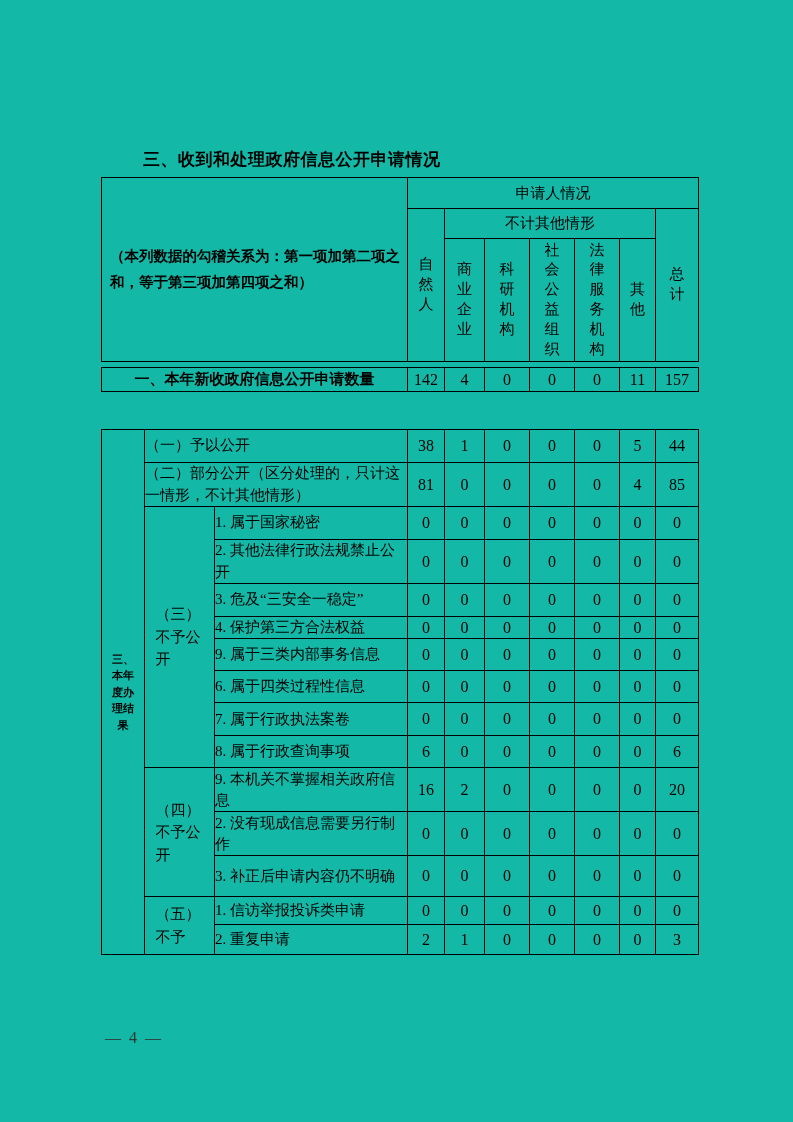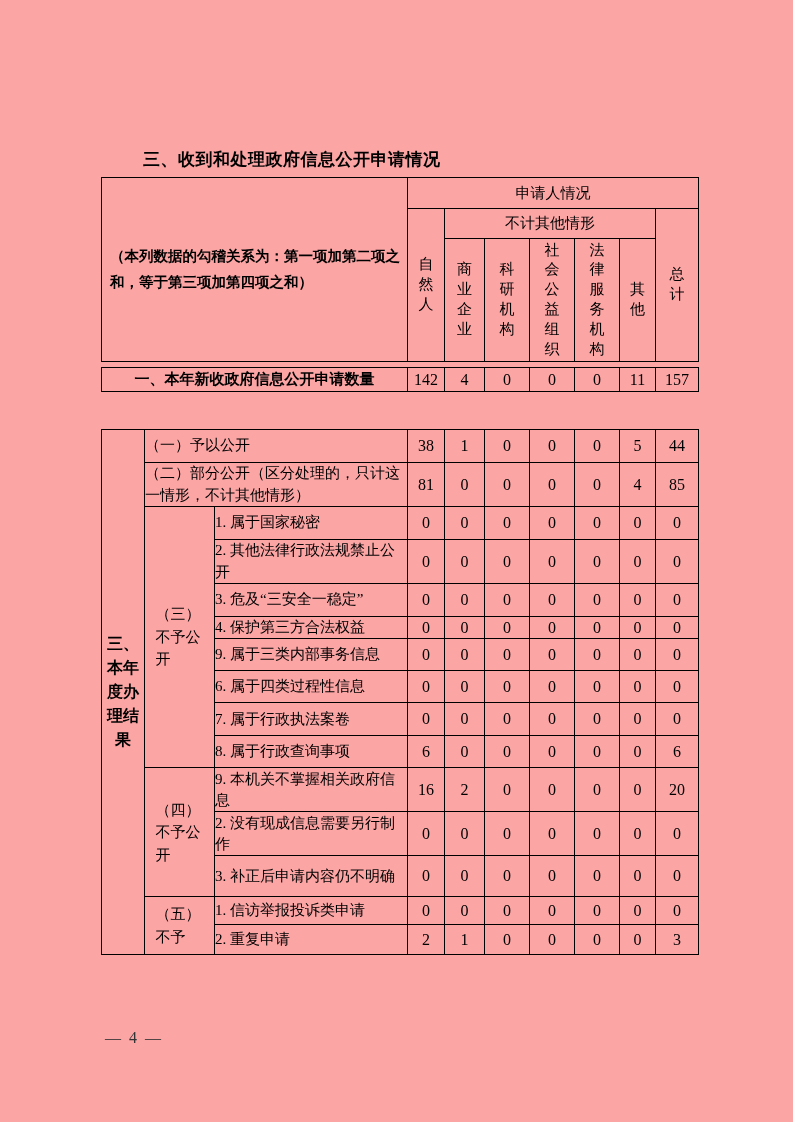--- a/index.html
+++ b/index.html
@@ -1,18 +1,18 @@
 <!DOCTYPE html>
 <html><head>
 <meta charset="utf-8">
 <style>
   html,body { margin:0; padding:0; background:#e8e8e8; }
   .page {
     position:relative; width:793px; height:1122px; margin:0 auto;
-    background:#fca5a5; overflow:hidden; color:#000;
+    background:#14b8a6; overflow:hidden; color:#000;
     font-family:"Liberation Serif", serif;
   }
   .title {
     position:absolute; left:143px; top:148px; margin:0;
     font-family:"Liberation Sans", sans-serif;
     font-size:17px; font-weight:bold; letter-spacing:0.5px;
   }
   table.tbl {
     position:absolute; left:101px; border-collapse:collapse;
     table-layout:fixed; width:597px;
@@ -39,21 +39,21 @@
   
   .blbl {
     font-family:Liberation Serif, serif; font-weight:bold;
     font-size:15px; text-align:center;
   }
   
   .sec { text-align:center; }
   .sec .v {
     display:inline-block; width:32px; word-break:break-all;
     font-family:"Liberation Sans", sans-serif; font-weight:bold;
-    font-size:16px; line-height:1.5; text-align:center;
+    font-size:11px; line-height:1.5; text-align:center;
   }
   
   .grp { text-align:center; }
   .grp .v {
     display:inline-block; width:48px; word-break:break-all;
     font-size:15px; line-height:1.5; text-align:left;
     font-family:Liberation Serif, serif;
   }
   
   .itm {

